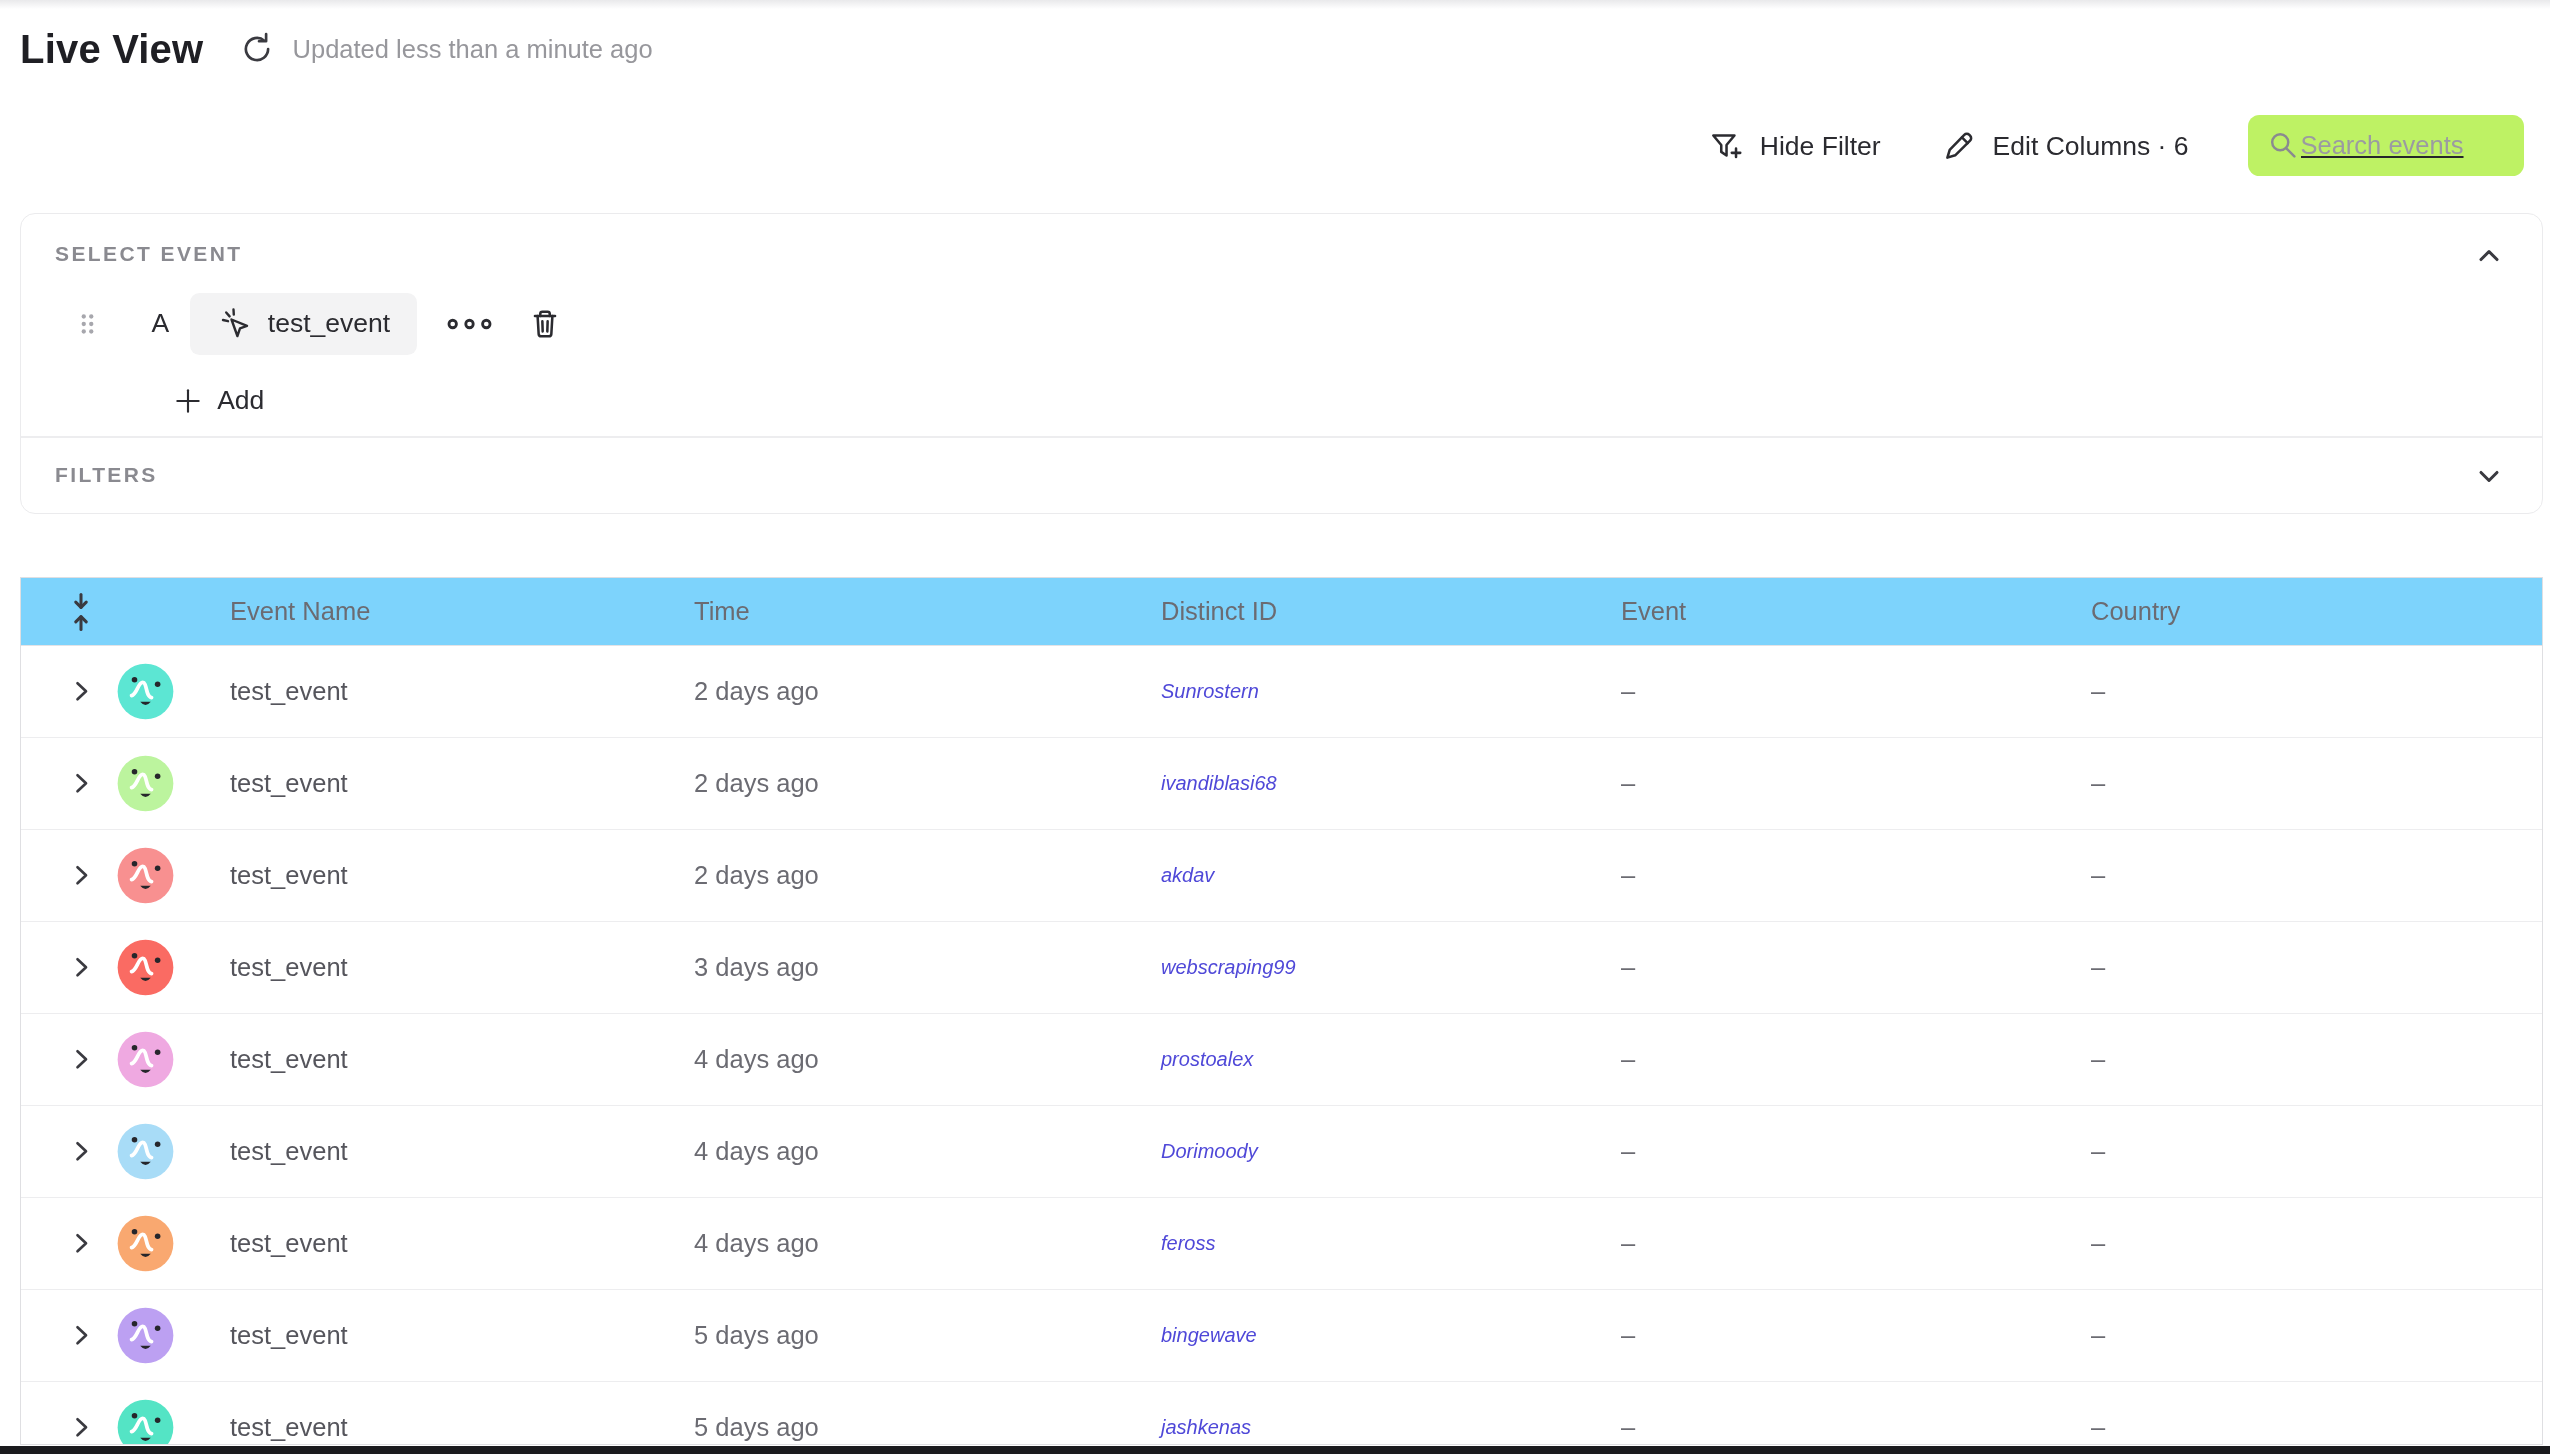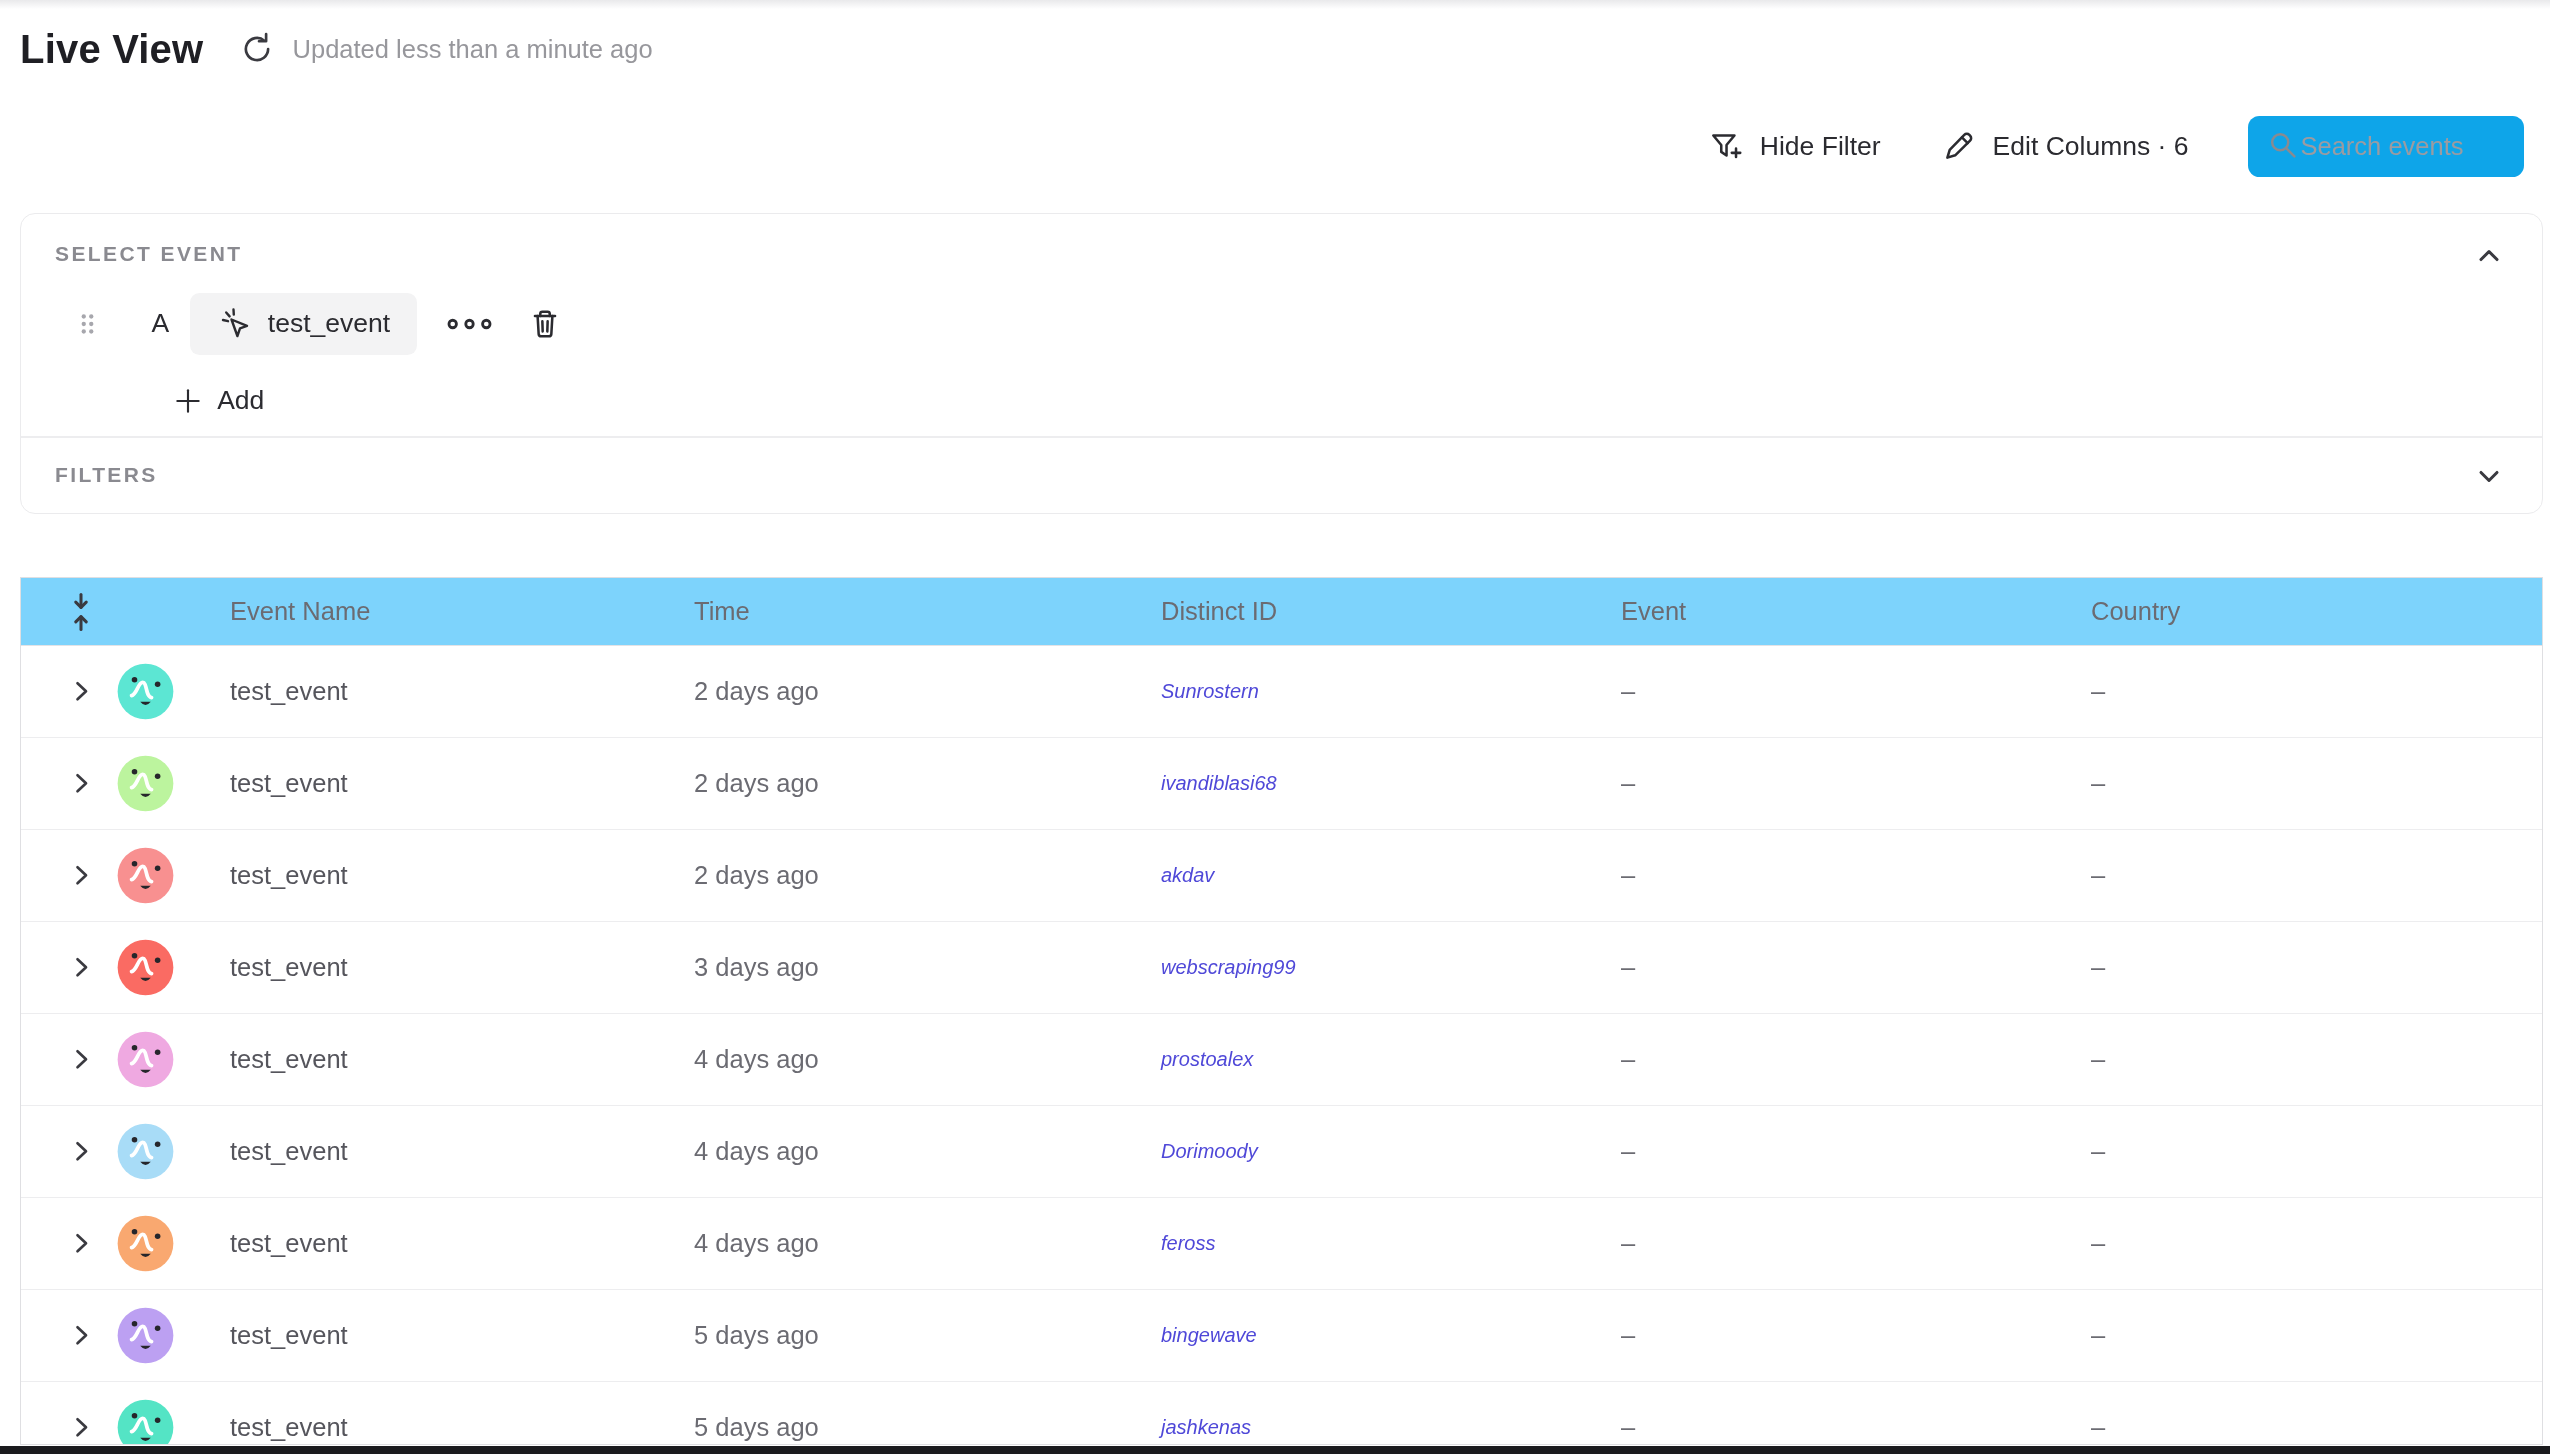--- a/index.html
+++ b/index.html
@@ -14,25 +14,25 @@
     background:linear-gradient(#e9e9eb,#ffffff); }
 
   
   .page-header{ position:absolute; top:26.5px; left:20px; display:flex; align-items:center; }
   .page-title{ font-size:40px; font-weight:700; color:#1f1f24; letter-spacing:0.2px; }
   .refresh-btn{ margin-left:32px; width:44px; height:44px; display:flex; align-items:center; justify-content:center;
     background:none; border:none; cursor:pointer; }
   .updated-text{ margin-left:13.2px; font-size:25.5px; color:#97979c; }
 
   
-  .toolbar{ position:absolute; top:115px; right:26.5px; display:flex; align-items:center; gap:59px; height:62px; }
+  .toolbar{ position:absolute; top:115px; right:26.5px; display:flex; gap:59px; height:62px; }
   .tool-btn{ display:flex; align-items:center; gap:15px; background:none; border:none; cursor:pointer;
     font-family:inherit; font-size:26.5px; font-weight:500; color:#2b2b30; }
   .search-pill{ display:flex; align-items:center; gap:0; width:276px; height:61px;
-    background:#0ea5e9; border-radius:11.4px; padding:0 19px; }
+    background:#bef264; border-radius:11.4px; padding:0 19px;text-decoration:underline; }
   .search-pill input{ border:none; outline:none; background:transparent; width:189px;
     font-family:inherit; font-size:25.5px; color:#45454b; }
   .search-pill input::placeholder{ color:#9b9ba1; }
 
   
   .builder-card{ position:absolute; left:20px; top:213px; width:2523px; height:301px;
     border:1.9px solid #ebebed; border-radius:15px; background:#fff; }
   .section-label{ font-size:21px; font-weight:600; letter-spacing:2.4px; color:#8a8a90; }
   .select-section{ position:relative; padding:28px 34px 0 34px; height:222px; }
   .chev-btn{ position:absolute; right:32px; background:none; border:none; cursor:pointer; width:42px; height:42px;

